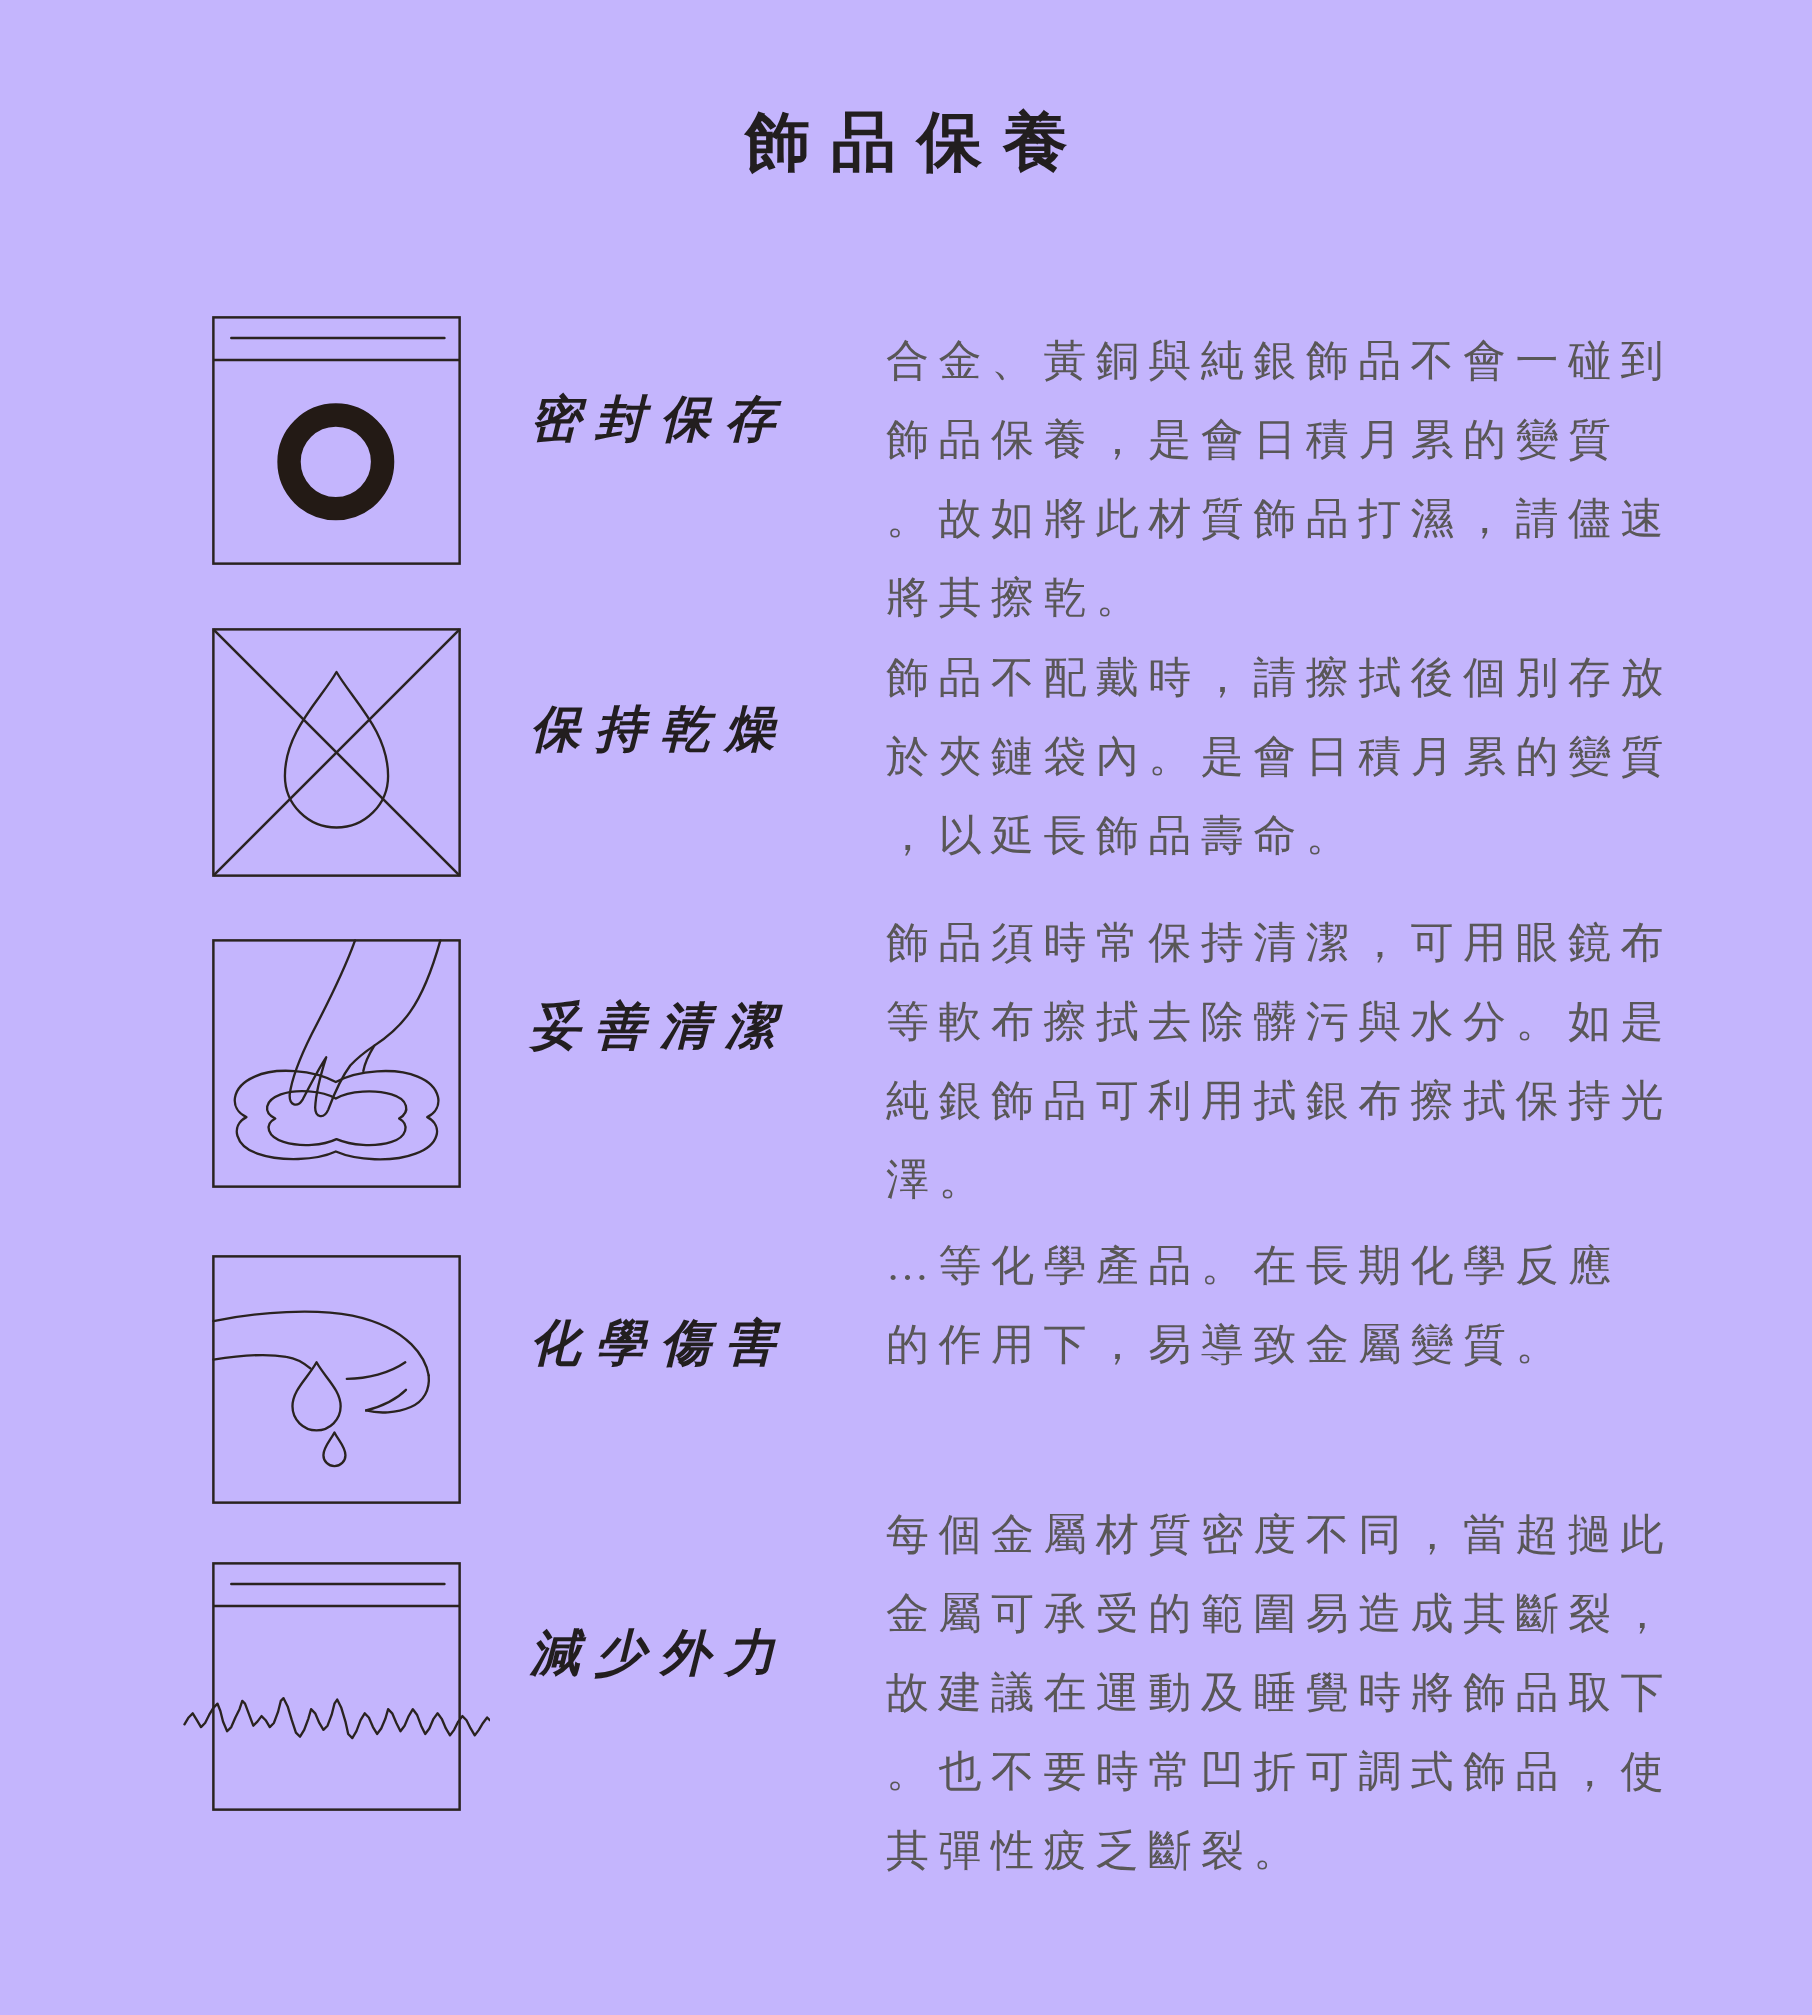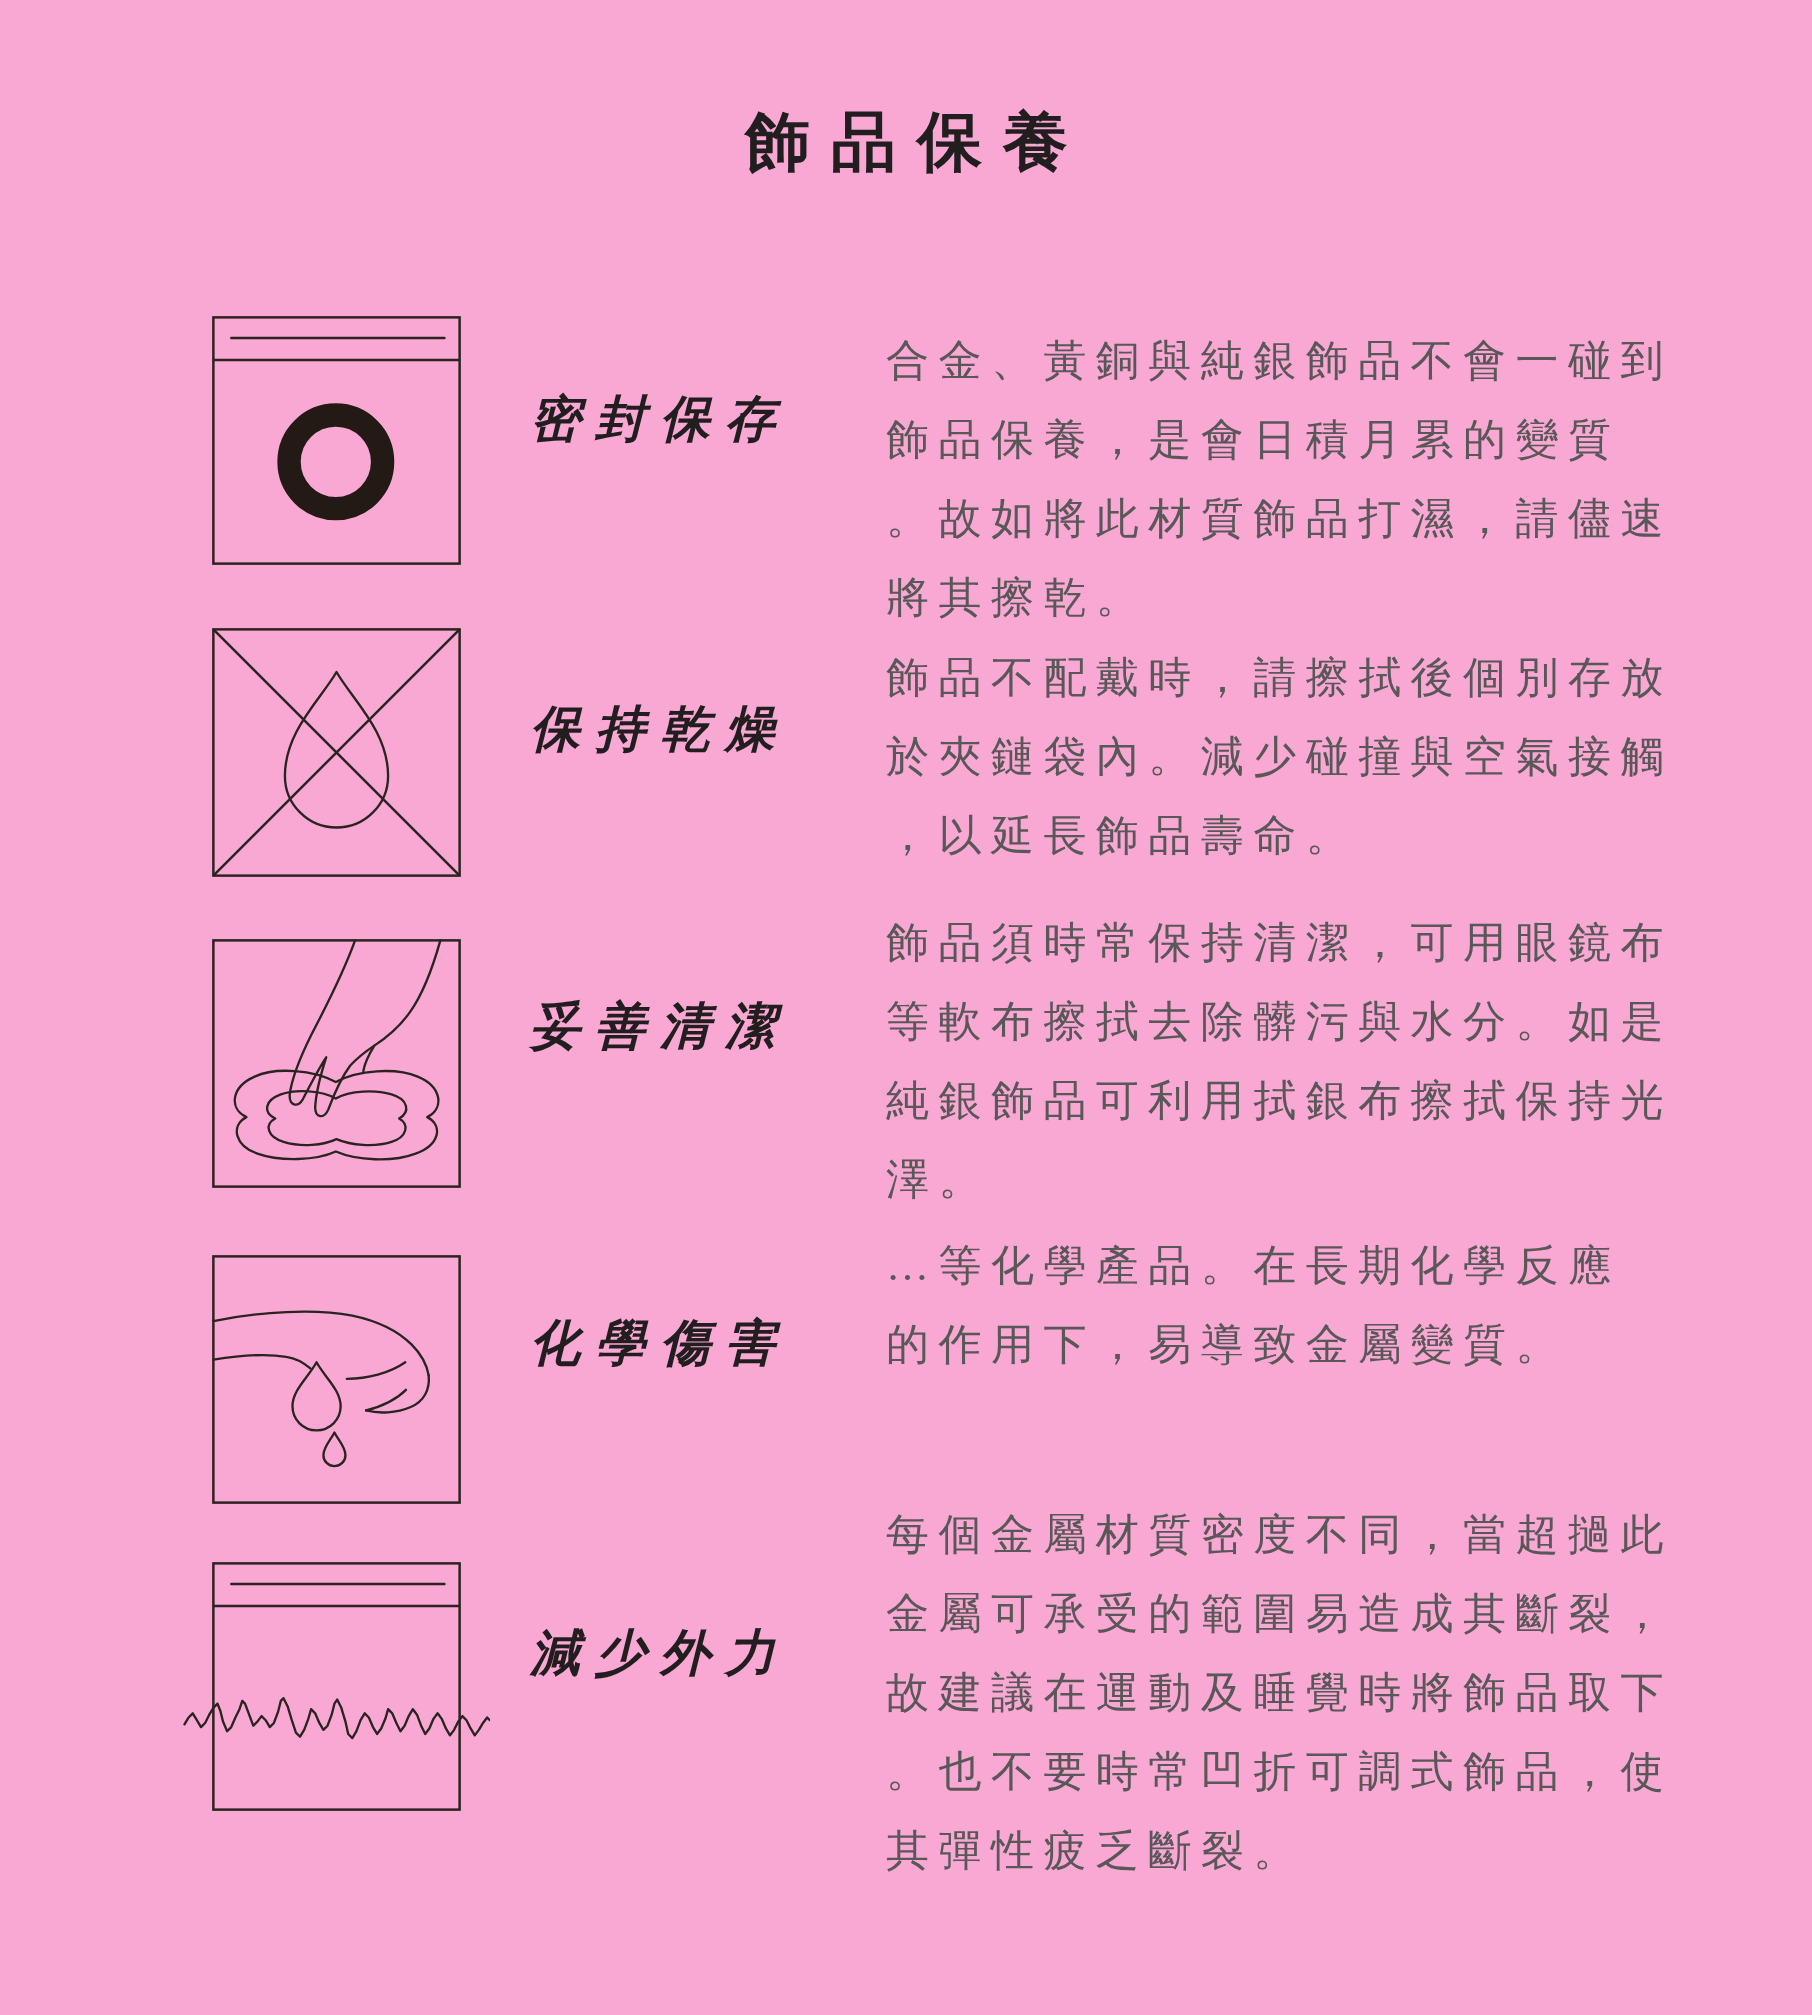--- a/index.html
+++ b/index.html
@@ -1,20 +1,20 @@
 <!DOCTYPE html>
 <html style="font-size:11px"><head>
 <meta charset="utf-8">
 <style>
   html,body { margin:0; padding:0; background:#ffffff; }
   body {
     width:1813px; height:2015px;
     font-family:"Liberation Serif","DejaVu Serif",serif;
   }
-  .page { position:relative; width:1813px; height:2015px; overflow:hidden; background:#f9a8d4; }
+  .page { position:relative; width:1813px; height:2015px; overflow:hidden; background:#c4b5fd; }
 
   .title {
     position:absolute; top:110px; left:0; width:100%;
     margin:0; text-align:center;
     font-size:65px; font-weight:700; color:#221e1f;
     letter-spacing:0.32em; text-indent:0.32em;
     line-height:1;
   }
 
   .icon { position:absolute; left:212px; width:249px; height:249px; }
@@ -64,21 +64,21 @@
   <section>
     <svg class="icon" style="top:628px" viewBox="0 0 362 362">
       <rect class="stroke-sq" x="2" y="2" width="358" height="358"></rect>
       <line class="stroke-sq" x1="2" y1="2" x2="360" y2="360"></line>
       <line class="stroke-sq" x1="360" y1="2" x2="2" y2="360"></line>
       <path class="stroke" d="M181,64 C158,104 106,150 106,215 A75,75 0 1 0 256,215 C256,150 204,104 181,64 Z"></path>
     </svg>
     <h2 class="label" style="top:704px">保持乾燥</h2>
     <div class="para" style="top:638px">
       <div class="bline">飾品不配戴時，請擦拭後個別存放</div>
-      <div class="bline">於夾鏈袋內。減少碰撞與空氣接觸</div>
+      <div class="bline">於夾鏈袋內。是會日積月累的變質</div>
       <div class="bline">，以延長飾品壽命。</div>
     </div>
   </section>
 
   <section>
     <svg class="icon" style="top:939px" viewBox="0 0 362 362">
       <rect class="stroke-sq" x="2" y="2" width="358" height="358"></rect>
       <path class="stroke" d="M180,208 C148,190 92,186 62,200 C28,215 24,246 50,259 C26,272 34,301 66,312 C100,324 152,322 180,309 C210,322 262,325 296,312 C330,300 337,272 313,259 C339,245 333,214 299,200 C268,187 212,190 180,208 Z"></path>
       <path class="stroke" d="M180,232 C160,220 122,218 100,226 C76,235 74,252 92,261 C75,270 81,288 104,295 C130,303 162,300 181,291 C202,300 236,303 261,295 C283,288 288,270 272,261 C289,251 285,233 261,226 C238,219 200,220 180,232 Z"></path>
       <path class="stroke" d="M208,2 C190,52 166,98 145,138 C130,168 116,202 113,226 C112,242 124,246 132,233 C143,212 154,190 166,172 C158,197 151,222 150,245 C150,260 163,262 169,248 C178,224 189,200 201,184 C212,172 224,163 236,155 C256,142 274,126 288,106 C305,82 320,45 332,2"></path>

